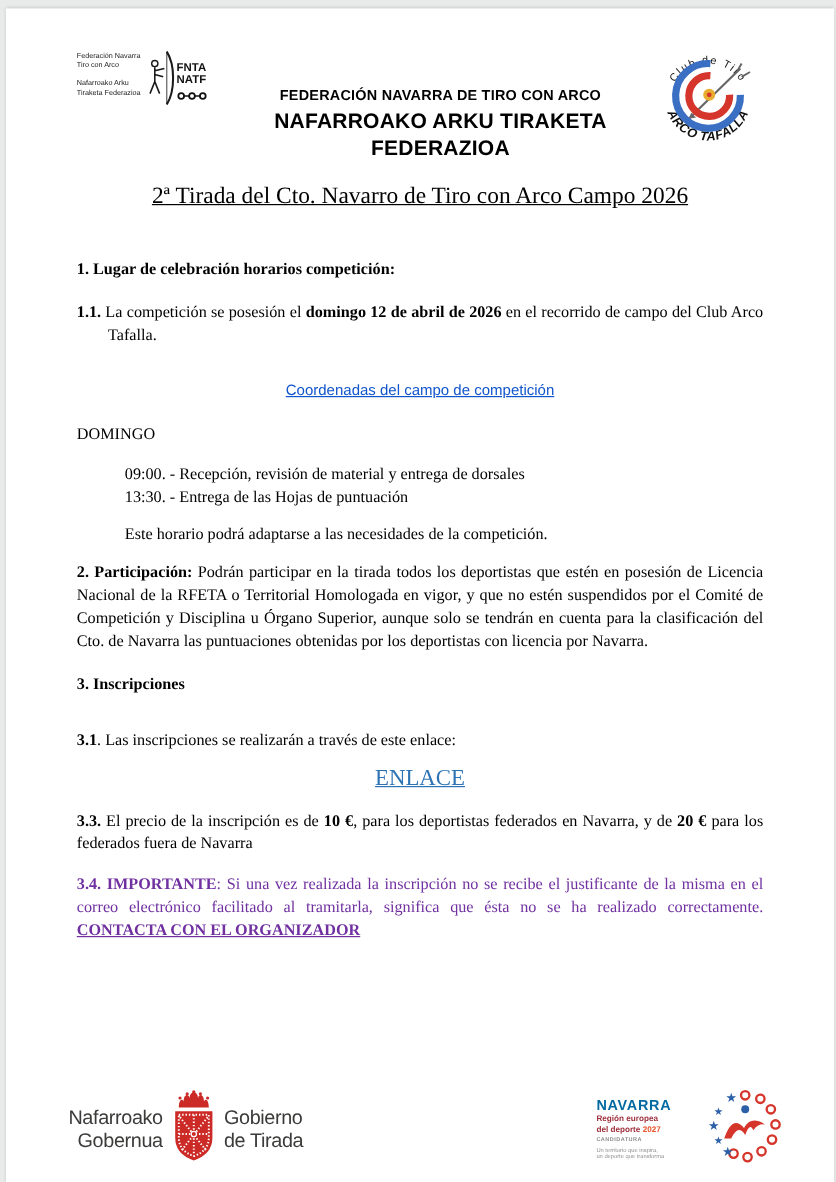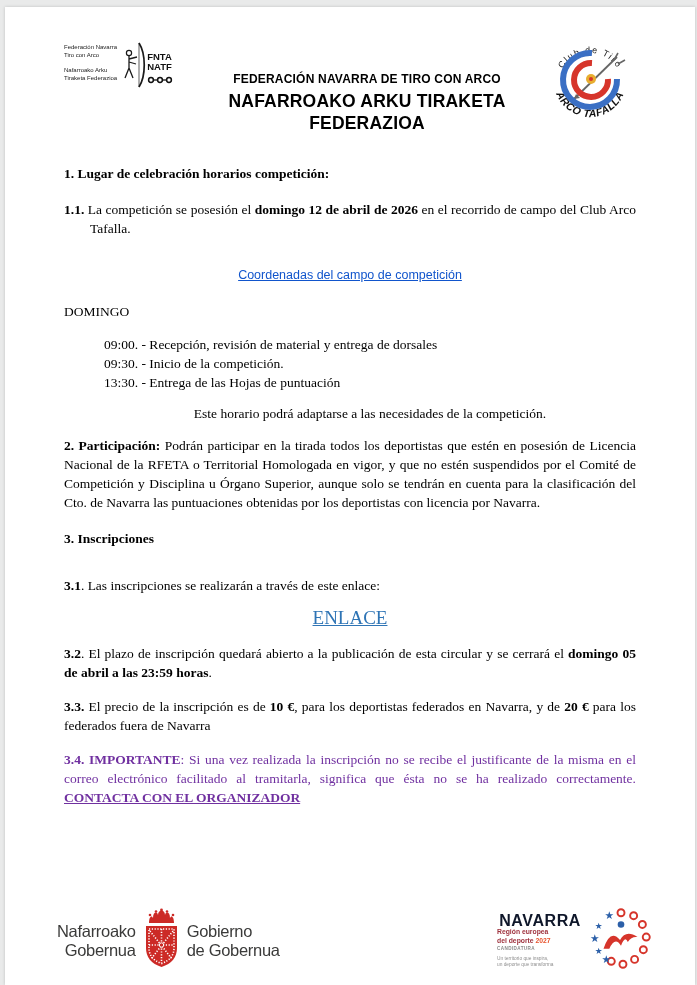--- a/index.html
+++ b/index.html
@@ -35,39 +35,39 @@
   .club-logo{width:92px;flex:none;margin-top:-5px;}
   
   .doc-title{margin-top:26px;text-align:center;font-size:19.5px;line-height:24px;}
   .doc-title span{text-decoration:underline;}
   .h-sec{margin-top:38px;font-weight:bold;}
   .p11{margin-top:17px;text-align:justify;padding-left:26px;text-indent:-26px;}
   .link-line{margin-top:27px;text-align:center;}
   .link-sans{font-family:"Liberation Sans",sans-serif;font-size:12.5px;color:#1155cc;text-decoration:underline;cursor:pointer;}
   .domingo{margin-top:17px;}
   .schedule{margin-top:14px;margin-left:40px;}
-  .note{margin-top:12px;margin-left:40px;text-align:center;}
+  .note{margin-top:12px;margin-left:40px;}
   .para{margin-top:13px;text-align:justify;}
   .h-sec3{margin-top:17px;font-weight:bold;}
   .p31{margin-top:28px;}
   .enlace-line{margin-top:13px;text-align:center;}
   .link-serif{font-size:19px;color:#2e74b5;text-decoration:underline;cursor:pointer;}
   .p32{margin-top:15px;text-align:justify;}
   .p33{margin-top:15px;text-align:justify;}
   .p34{margin-top:15px;text-align:justify;color:#7030a0;}
   .p34 .imp{font-weight:bold;}
   .p34 .contact{font-weight:bold;text-decoration:underline;cursor:pointer;}
   
   .footer{position:absolute;left:0;right:0;top:898px;display:flex;justify-content:space-between;align-items:center;padding:0 40px 0 52px;}
   .gov-logo{display:flex;align-items:center;gap:7px;font-family:"Liberation Sans",sans-serif;font-weight:normal;color:#3b3b3a;}
   .gov-eu{text-align:right;font-size:16.5px;line-height:19px;letter-spacing:-.3px;}
   .gov-es{text-align:left;font-size:16.5px;line-height:19px;letter-spacing:-.3px;}
   .sport-logo{display:flex;align-items:center;gap:6px;font-family:"Liberation Sans",sans-serif;}
   .sport-txt{width:84px;}
-  .sport-title{font-size:16px;font-weight:bold;color:#0f172a;letter-spacing:.6px;line-height:13px;text-align:right;}
+  .sport-title{font-size:12px;font-weight:bold;color:#0369a1;letter-spacing:.6px;line-height:13px;}
   .sport-sub{font-size:6.8px;font-weight:bold;color:#9e303c;line-height:7.8px;margin-top:1px;}
   .sport-year{color:#e8542e;}
   .sport-cand{font-size:4.6px;font-weight:bold;color:#8a8a8a;letter-spacing:.4px;margin-top:1px;}
   .sport-tiny{font-size:4.8px;color:#8f8f8f;line-height:5.8px;margin-top:5px;}
 </style>
 </head>
 <body>
 
 <div class="page">
   <div class="content">
@@ -132,50 +132,51 @@
           <path d="M30,64 l6,-1 -4,-4 z" fill="#666"></path>
           <path d="M70,25 l4,-7 M74,29 l7,-4" stroke="#666" stroke-width="1.6"></path>
           <path d="M48,18 A27,27 0 1 0 73,44" stroke="#3a6fc4" stroke-width="6" fill="none"></path>
           <path d="M48,28 A17,17 0 1 0 64,44" stroke="#d6352b" stroke-width="6" fill="none"></path>
           <circle cx="47" cy="44" r="5" fill="#e8ae30"></circle>
           <circle cx="47" cy="44" r="2" fill="#d6352b"></circle>
         </svg>
       </div>
     </div>
 
+    <div class="doc-title">
+      <span>2ª Tirada del Cto. Navarro de Tiro con Arco Campo 2026</span>
+    </div>
 
     <div class="h-sec">1. Lugar de celebración horarios competición:</div>
 
     <div class="p11"><b>1.1.</b><span> La competición se posesión el </span><b>domingo 12 de abril de 2026</b><span> en el recorrido de campo del Club Arco Tafalla.</span></div>
 
     <div class="link-line">
       <a class="link-sans">Coordenadas del campo de competición</a>
     </div>
 
     <div class="domingo">DOMINGO</div>
 
     <div class="schedule">
       <div>09:00. - Recepción, revisión de material y entrega de dorsales</div>
-      <div>09:30. - Inicio de la competición.</div>
       <div>13:30. - Entrega de las Hojas de puntuación</div>
     </div>
 
     <div class="note">Este horario podrá adaptarse a las necesidades de la competición.</div>
 
     <div class="para"><b>2. Participación:</b><span> Podrán participar en la tirada todos los deportistas que estén en posesión de Licencia Nacional de la RFETA o Territorial Homologada en vigor, y que no estén suspendidos por el Comité de Competición y Disciplina u Órgano Superior, aunque solo se tendrán en cuenta para la clasificación del Cto. de Navarra las puntuaciones obtenidas por los deportistas con licencia por Navarra.</span></div>
 
     <div class="h-sec3">3. Inscripciones</div>
 
     <div class="p31"><b>3.1</b><span>. Las inscripciones se realizarán a través de este enlace:</span></div>
 
     <div class="enlace-line">
       <a class="link-serif">ENLACE</a>
     </div>
 
-    <div class="p32"><b>3.2</b><span>. El plazo de inscripción quedará abierto a la publicación de esta circular y se cerrará el </span><b>domingo 05 de abril a las 23:59 horas</b><span>.</span></div>
 
     <div class="p33"><b>3.3.</b><span> El precio de la inscripción es de </span><b>10 €</b><span>, para los deportistas federados en Navarra, y de </span><b>20 €</b><span> para los federados fuera de Navarra</span></div>
 
     <div class="p34"><b>3.4.</b> <span class="imp">IMPORTANTE</span><span>: Si una vez realizada la inscripción no se recibe el justificante de la misma en el correo electrónico facilitado al tramitarla, significa que ésta no se ha realizado correctamente.</span> <a class="contact">CONTACTA CON EL ORGANIZADOR</a></div>
 
   </div>
 
   <div class="footer">
 
     <div class="gov-logo">
@@ -197,21 +198,21 @@
             <line x1="18.5" y1="21" x2="18.5" y2="55"></line>
             <line x1="6" y1="37" x2="31" y2="37"></line>
             <line x1="7" y1="23" x2="29" y2="51"></line>
             <line x1="30" y1="23" x2="8" y2="51"></line>
           </g>
           <circle cx="18.5" cy="37" r="2.2" fill="#cc2a26" stroke="#ffffff" stroke-width="1"></circle>
         </svg>
       </span>
       <div class="gov-es">
         <div>Gobierno</div>
-        <div>de Gobernua</div>
+        <div>de Tirada</div>
       </div>
     </div>
 
     <div class="sport-logo">
       <div class="sport-txt">
         <div class="sport-title">NAVARRA</div>
         <div class="sport-sub"><span>Región europea</span></div>
         <div class="sport-sub"><span>del deporte </span><span class="sport-year">2027</span></div>
         <div class="sport-cand">CANDIDATURA</div>
         <div class="sport-tiny">

